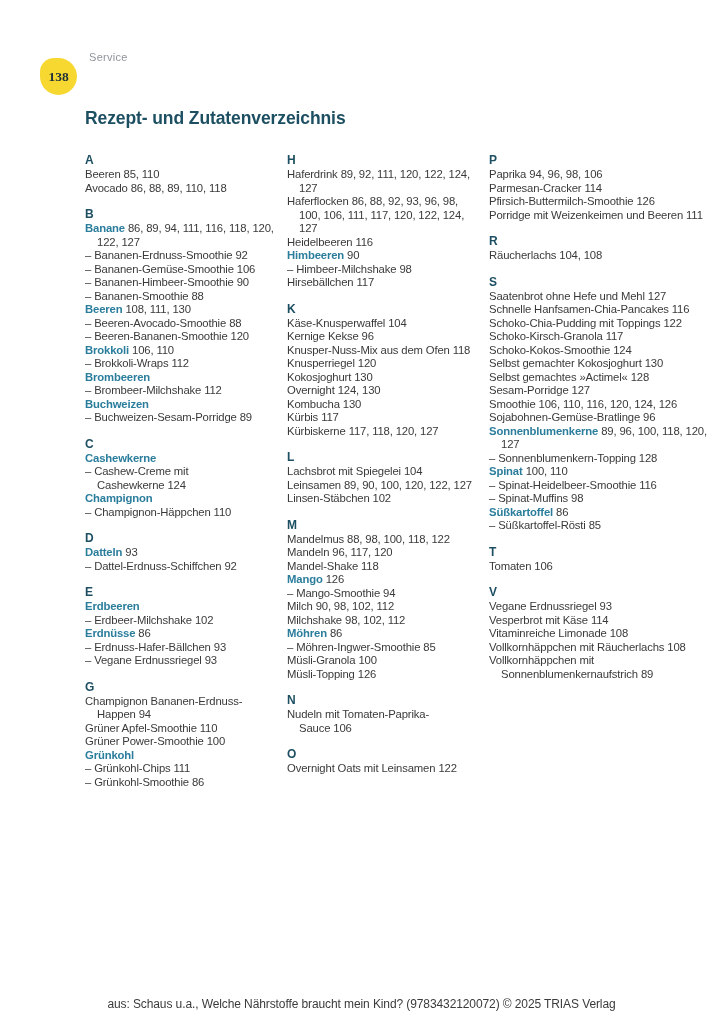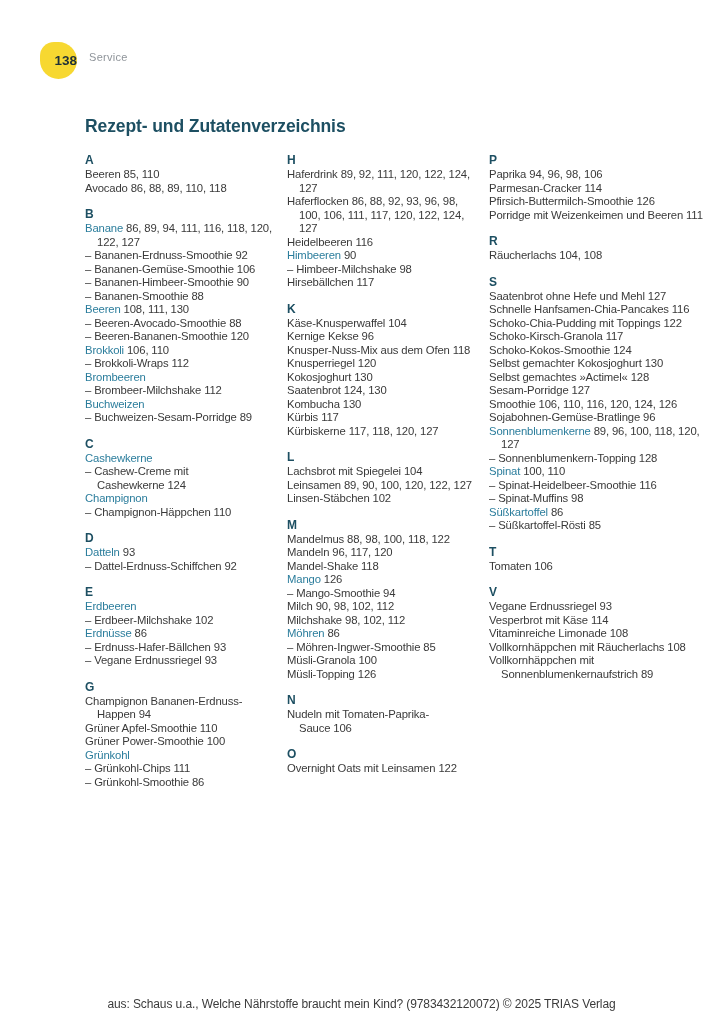--- a/index.html
+++ b/index.html
@@ -10,35 +10,35 @@
     background: #ffffff;
     font-family: "Liberation Sans", sans-serif;
     overflow: hidden;
     --yellow: #f7d831;
     --teal-dark: #1d4f62;
     --teal: #2b7d9c;
     --body-text: #3a3a3a;
   }
   .badge {
     position: absolute;
-    left: 40px; top: 42px;
+    left: 40px; top: 58px;
     width: 37px; height: 37px;
     background: var(--yellow);
     border-radius: 38% 50% 50% 50%;
-    display: flex; align-items: center; justify-content: flex-end;
-    font-weight: bold; font-size: 13.5px; color: #1e3038;
+    display: flex; align-items: center; justify-content: center;
+    font-weight: bold; font-size: 13.5px; color: #1e3038; font-family: Liberation Serif, serif;
   }
   .service-label {
     position: absolute;
     left: 89px; top: 51px;
     font-size: 11px; color: #8f949a; letter-spacing: 0.3px;
   }
   .page-title {
     position: absolute;
-    left: 85px; top: 116px;
+    left: 85px; top: 108px;
     font-size: 17.5px; font-weight: bold;
     color: var(--teal-dark);
     letter-spacing: -0.1px;
   }
   .index-columns {
     position: absolute;
     left: 85px; top: 153px;
     width: 622px;
     display: flex; gap: 12px;
     align-items: flex-start;
@@ -50,21 +50,21 @@
     font-weight: bold; font-size: 12px; line-height: 14px;
     color: var(--teal-dark);
     margin-bottom: 1px;
   }
   .entry {
     font-size: 11.3px; line-height: 13.5px;
     color: var(--body-text);
     padding-left: 12px; text-indent: -12px;
     letter-spacing: -0.15px;
   }
-  .entry-keyword .entry-text { color: var(--teal); font-weight: normal; }
+  .entry-keyword .entry-text { color: var(--teal); font-weight: bold; }
   .entry-pages { margin-left: 3px; white-space: normal; }
   .page-footer {
     position: absolute;
     left: 0; right: 0; top: 997px;
     text-align: center;
     font-size: 12px; color: #3b3b3b;
     letter-spacing: -0.1px;
   }
 </style>
 </head>
@@ -143,21 +143,21 @@
           <div class="entry entry-sub"><span class="dash">–&nbsp;</span><span class="entry-text">Himbeer-Milchshake</span><span class="entry-pages">98</span></div>
           <div class="entry entry-plain"><span class="entry-text">Hirsebällchen</span><span class="entry-pages">117</span></div>
         </div>
         <div class="index-section">
           <div class="section-letter">K</div>
           <div class="entry entry-plain"><span class="entry-text">Käse-Knusperwaffel</span><span class="entry-pages">104</span></div>
           <div class="entry entry-plain"><span class="entry-text">Kernige Kekse</span><span class="entry-pages">96</span></div>
           <div class="entry entry-plain"><span class="entry-text">Knusper-Nuss-Mix aus dem Ofen</span><span class="entry-pages">118</span></div>
           <div class="entry entry-plain"><span class="entry-text">Knusperriegel</span><span class="entry-pages">120</span></div>
           <div class="entry entry-plain"><span class="entry-text">Kokosjoghurt</span><span class="entry-pages">130</span></div>
-          <div class="entry entry-plain"><span class="entry-text">Saatenbrot</span><span class="entry-pages">124, 130</span></div>
+          <div class="entry entry-plain"><span class="entry-text">Overnight</span><span class="entry-pages">124, 130</span></div>
           <div class="entry entry-plain"><span class="entry-text">Kombucha</span><span class="entry-pages">130</span></div>
           <div class="entry entry-plain"><span class="entry-text">Kürbis</span><span class="entry-pages">117</span></div>
           <div class="entry entry-plain"><span class="entry-text">Kürbiskerne</span><span class="entry-pages">117, 118, 120, 127</span></div>
         </div>
         <div class="index-section">
           <div class="section-letter">L</div>
           <div class="entry entry-plain"><span class="entry-text">Lachsbrot mit Spiegelei</span><span class="entry-pages">104</span></div>
           <div class="entry entry-plain"><span class="entry-text">Leinsamen</span><span class="entry-pages">89, 90, 100, 120, 122, 127</span></div>
           <div class="entry entry-plain"><span class="entry-text">Linsen-Stäbchen</span><span class="entry-pages">102</span></div>
         </div>

